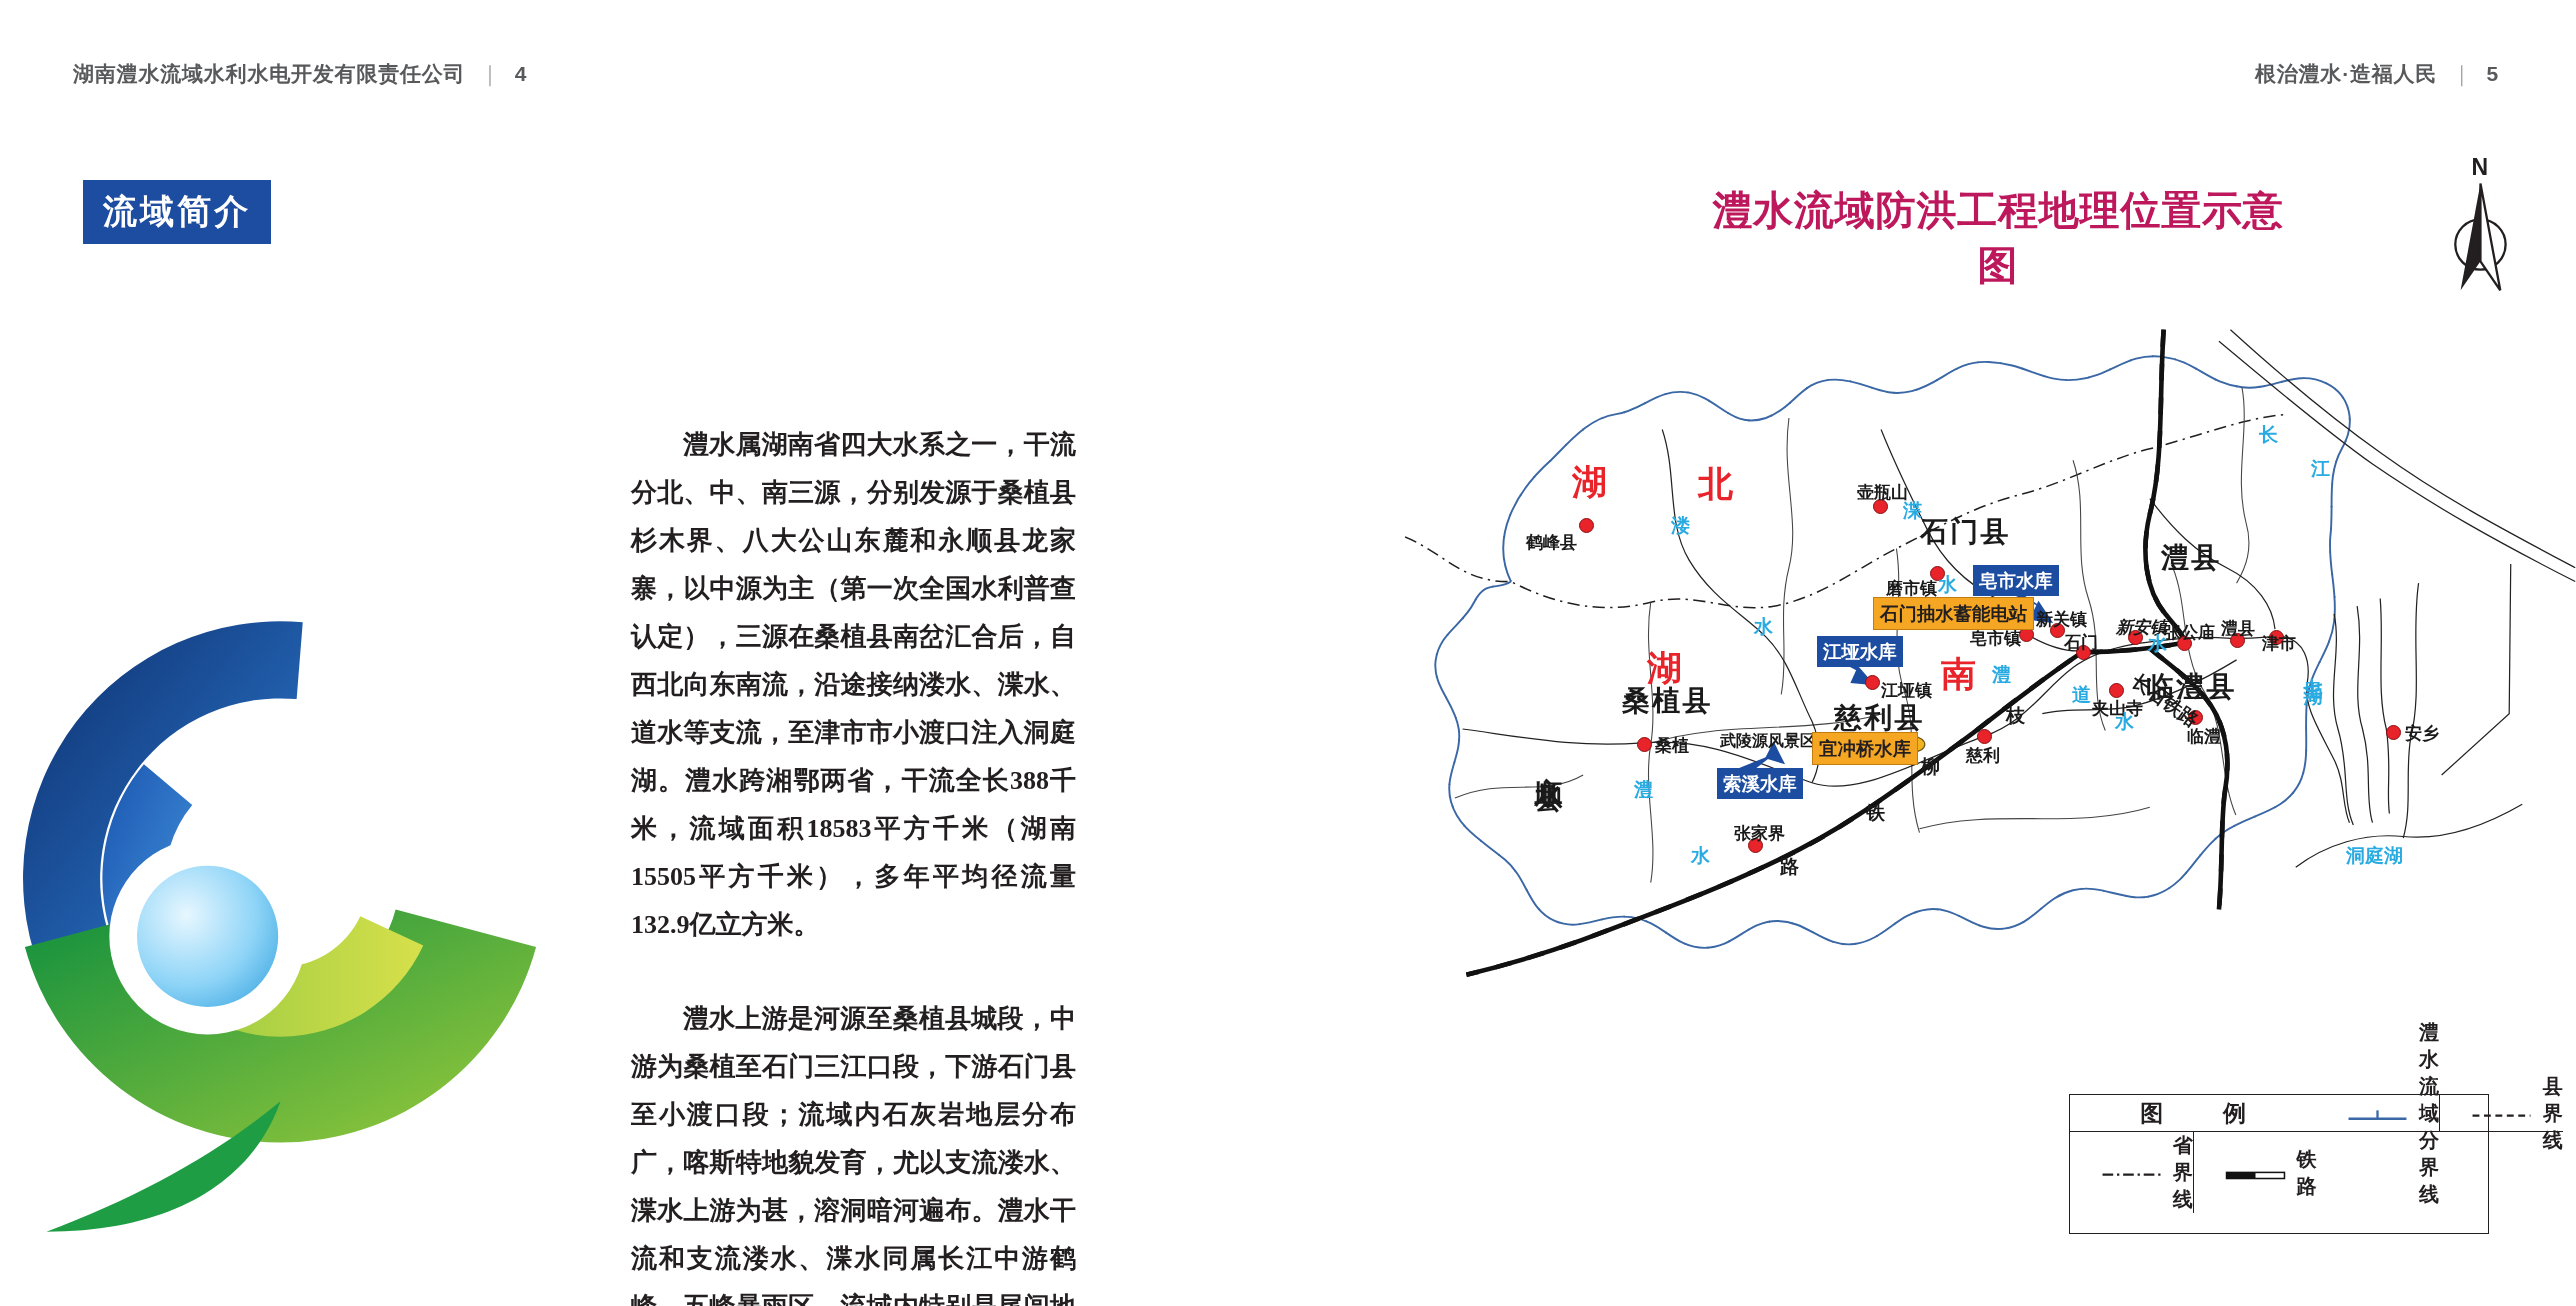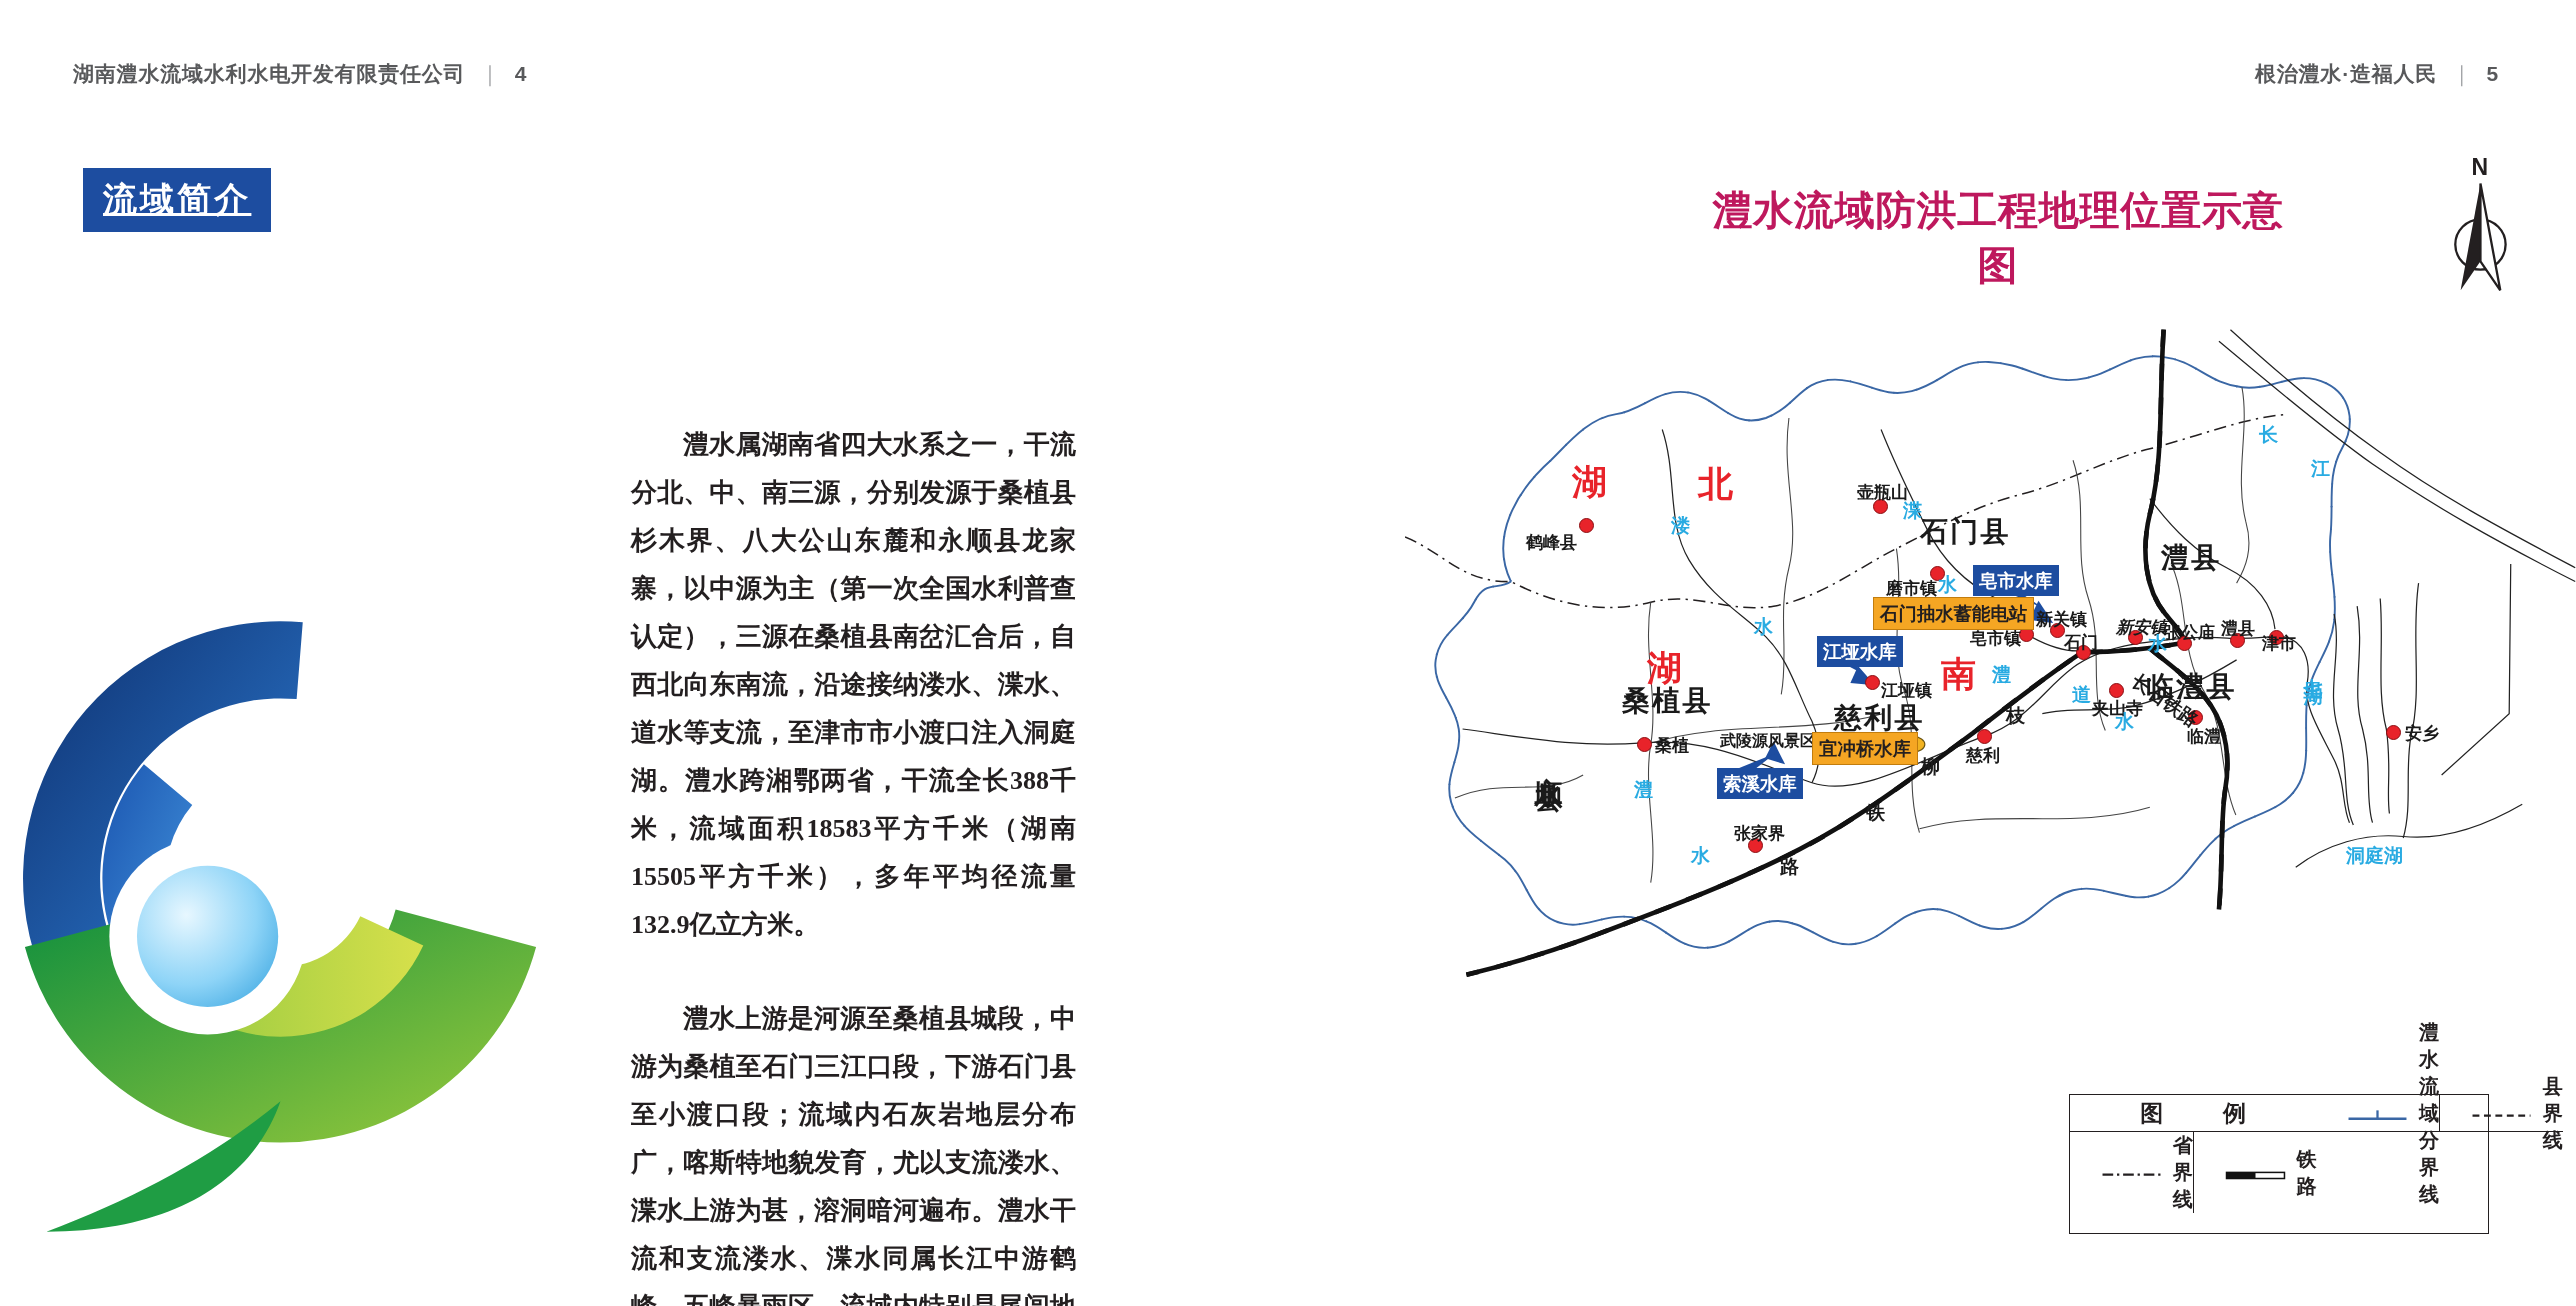--- a/index.html
+++ b/index.html
@@ -4,22 +4,22 @@
 <style>
   html,body{margin:0;padding:0;background:#ffffff;}
   #page{position:relative;width:2576px;height:1306px;background:#ffffff;overflow:hidden;
         font-family:"Liberation Sans",sans-serif;}
   
   .hdr{position:absolute;top:60px;font-size:21px;font-weight:bold;color:#58595b;letter-spacing:0.8px;white-space:nowrap;}
   #hdr-left{left:73px;}
   #hdr-right{right:77px;}
   .hdr .bar{color:#9b9da0;font-weight:normal;padding:0 14px;}
   
-  #badge{position:absolute;left:83px;top:168px;background:#1d4da0;color:#fff;
-         font-size:34px;font-weight:bold;letter-spacing:3.1px;padding:9.2px 20px;text-decoration:underline;}
+  #badge{position:absolute;left:83px;top:180px;background:#1d4da0;color:#fff;
+         font-size:34px;font-weight:bold;letter-spacing:3.1px;padding:9.2px 20px;}
   #bodycol{position:absolute;left:631px;top:421px;width:445px;color:#231f20;
            font-family:"Liberation Serif",serif;font-size:26px;line-height:48px;
            text-align:justify;font-weight:bold;}
   #bodycol p{margin:0 0 46px 0;text-indent:2em;}
   
   #logo{position:absolute;left:-23px;top:399px;width:607px;height:898px;}
   
   #map-title{position:absolute;left:1706px;top:183px;width:584px;text-align:center;
              color:#be185d;font-size:40px;font-weight:bold;letter-spacing:0.8px;}
   #north{position:absolute;left:2453px;top:154px;width:61px;height:146px;}

